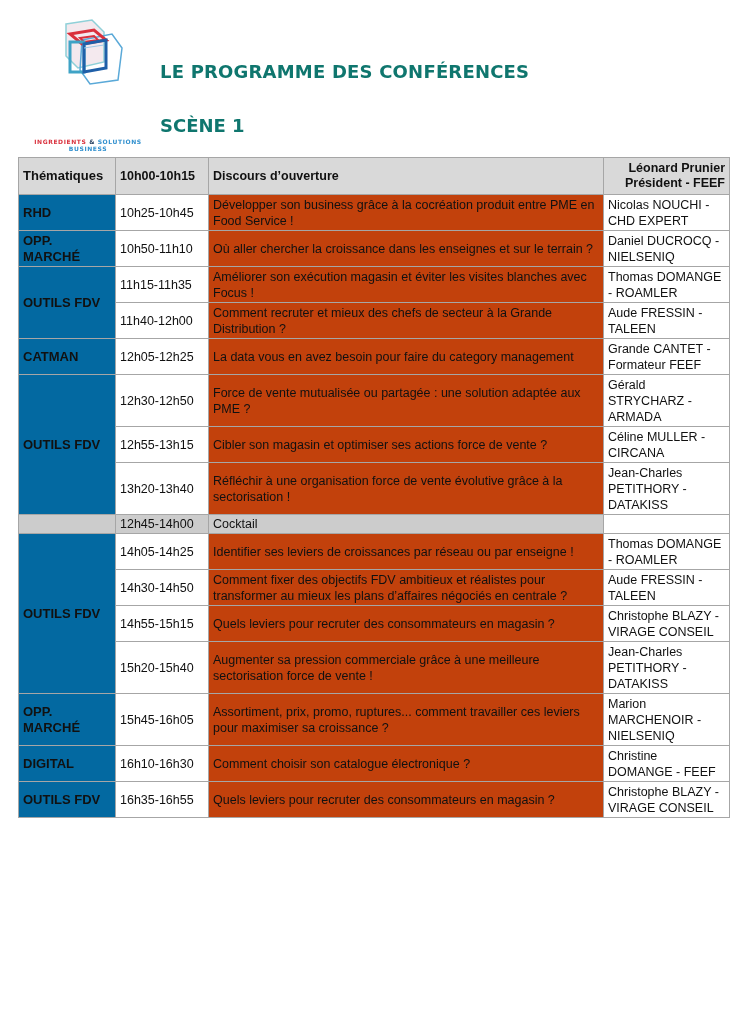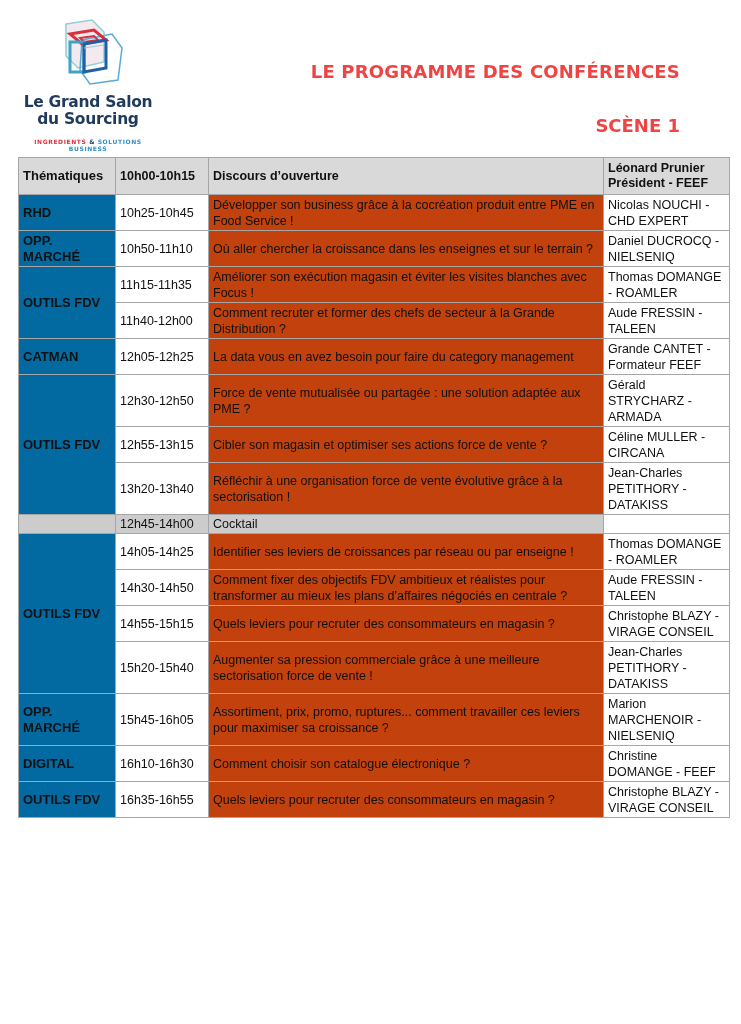--- a/index.html
+++ b/index.html
@@ -6,55 +6,51 @@
   body { width: 741px; height: 1024px; position: relative; overflow: hidden; font-family: "Liberation Sans", sans-serif; color: #111; }
 
   .logo { position: absolute; left: 18px; top: 16px; width: 140px; height: 120px; }
   .logo svg { position: absolute; left: 30px; top: 2px; }
   .logo .brand { position: absolute; left: 0; top: 78px; width: 140px; text-align: center; font-family: "DejaVu Sans", sans-serif; font-weight: bold; color: #1f3a5c; font-size: 15.5px; line-height: 17px; letter-spacing: -0.3px; }
   .logo .tag { position: absolute; left: 0; top: 122px; width: 140px; text-align: center; font-family: "DejaVu Sans", sans-serif; font-weight: bold; font-size: 6px; letter-spacing: 0.6px; line-height: 7px; }
   .tag .red { color: #d9303c; }
   .tag .dark { color: #1f3a5c; }
   .tag .blue { color: #2f8fce; }
 
-  .title { position: absolute; left: 160px; width: 520px; text-align: right; font-family: "DejaVu Sans", sans-serif; font-weight: bold; color: #ef4444; }
+  .title { position: absolute; left: 160px; width: 520px; text-align: left; font-family: "DejaVu Sans", sans-serif; font-weight: bold; color: #0f766e; }
   .title.t1 { top: 61px; font-size: 18px; letter-spacing: 0.2px; }
   .title.t2 { top: 115px; font-size: 18px; }
 
   table.prog { position: absolute; left: 18px; top: 157px; width: 712px; border-collapse: collapse; font-size: 12.5px; }
   table.prog td { border: 1.5px solid #a6a6a6; padding: 1px 4px; vertical-align: middle; line-height: 16px; }
   .c-theme { width: 88px; font-weight: bold; font-size: 13px; }
   .c-time { width: 84px; }
   .c-topic { background: #c2410c; }
   .c-speaker { width: 117px; }
   tr.head td { background: #d9d9d9; font-weight: bold; height: 34px; }
-  tr.head td.c-speaker { text-align: left; line-height: 15px; }
+  tr.head td.c-speaker { text-align: right; line-height: 15px; }
   tr.break td { background: #cccccc; height: 16px; }
   tr.break td.c-speaker { background: #ffffff; }
   .theme-cell { background: #0369a1; }
   tr.h2 td { height: 33px; }
   tr.h3 td { height: 49px; }
 </style>
 </head>
 <body>
 
 <div class="logo">
   <svg width="82" height="68" viewBox="0 0 82 68">
     <polygon points="18,6 44,2 56,14 56,44 30,50 18,38" fill="#f4e9ee" stroke="#8fd0d8" stroke-width="1.5"></polygon>
     <polygon points="34,22 64,16 74,30 70,62 42,66 32,52" fill="none" stroke="#5aa9d8" stroke-width="1.5"></polygon>
     <polygon points="22,16 46,12 58,22 34,26" fill="none" stroke="#d9303c" stroke-width="3"></polygon>
     <polygon points="32,20 46,18 50,22 36,24" fill="none" stroke="#d9303c" stroke-width="2"></polygon>
     <rect x="22" y="24" width="14" height="30" fill="none" stroke="#3fa3c6" stroke-width="3"></rect>
     <polygon points="36,26 58,22 58,50 36,54" fill="none" stroke="#1f5fa8" stroke-width="3"></polygon>
     <line x1="36" y1="30" x2="56" y2="27" stroke="#9dc8e6" stroke-width="1"></line>
   </svg>
-  <div class="brand">
-    <div>Le Grand Salon</div>
-    <div>du Sourcing</div>
-  </div>
   <div class="tag">
     <div><span class="red">INGREDIENTS</span><span class="dark"> &amp; </span><span class="blue">SOLUTIONS</span></div>
     <div class="blue">BUSINESS</div>
   </div>
 </div>
 
 <div class="title t1">LE PROGRAMME DES CONFÉRENCES</div>
 <div class="title t2">SCÈNE 1</div>
 
 <table class="prog">
@@ -82,21 +78,21 @@
     <td class="c-speaker">Daniel DUCROCQ - NIELSENIQ</td>
   </tr>
   <tr class="h2">
     <td class="c-theme theme-cell" rowspan="2">OUTILS FDV</td>
     <td class="c-time">11h15-11h35</td>
     <td class="c-topic">Améliorer son exécution magasin et éviter les visites blanches avec Focus !</td>
     <td class="c-speaker">Thomas DOMANGE - ROAMLER</td>
   </tr>
   <tr class="h2">
     <td class="c-time">11h40-12h00</td>
-    <td class="c-topic">Comment recruter et former des chefs de secteur à la Grande Distribution ?</td>
+    <td class="c-topic">Comment recruter et mieux des chefs de secteur à la Grande Distribution ?</td>
     <td class="c-speaker">Aude FRESSIN - TALEEN</td>
   </tr>
   <tr class="h2">
     <td class="c-theme theme-cell">CATMAN</td>
     <td class="c-time">12h05-12h25</td>
     <td class="c-topic">La data vous en avez besoin pour faire du category management</td>
     <td class="c-speaker">Grande CANTET - Formateur FEEF</td>
   </tr>
   <tr class="h3">
     <td class="c-theme theme-cell" rowspan="3">OUTILS FDV</td>

